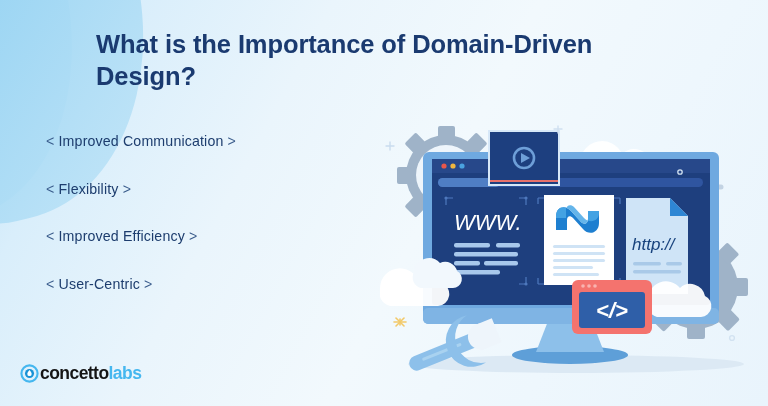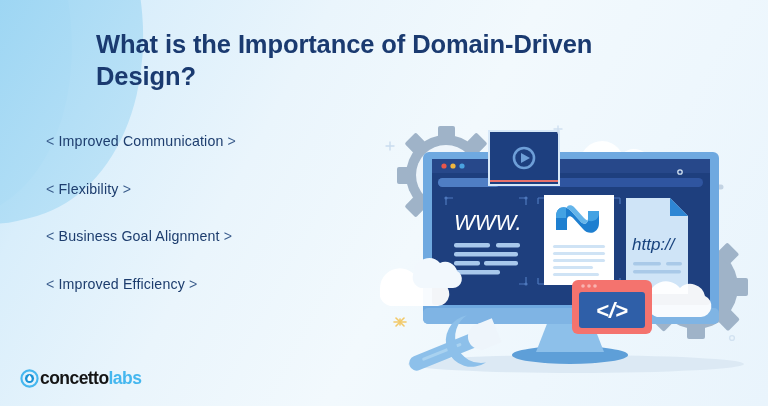--- a/index.html
+++ b/index.html
@@ -74,21 +74,21 @@
     letter-spacing: .15px;
   }
   .bullet .brk { color: #3a5c8c; }
 
   
   .logo {
     position: absolute;
     left: 20px;
     top: 364px;
     display: flex;
-    align-items: flex-end;
+    align-items: flex-start;
     height: 24px;
   }
   .logo-mark { width: 19px; height: 19px; margin-right: 1px; display:block; }
   .logo-text {
     font-size: 17.5px;
     font-weight: bold;
     letter-spacing: -.55px;
     line-height: 19px;
   }
   .logo-text .t1 { color: #151515; }
@@ -114,26 +114,26 @@
       <span>Improved Communication</span>
       <span class="brk">&gt;</span>
     </div>
     <div class="bullet">
       <span class="brk">&lt;</span>
       <span>Flexibility</span>
       <span class="brk">&gt;</span>
     </div>
     <div class="bullet">
       <span class="brk">&lt;</span>
-      <span>Business Goal Alignment</span>
+      <span>Improved Efficiency</span>
       <span class="brk">&gt;</span>
     </div>
     <div class="bullet">
       <span class="brk">&lt;</span>
-      <span>Improved Efficiency</span>
+      <span>User-Centric</span>
       <span class="brk">&gt;</span>
     </div>
   </div>
 
   <div class="logo">
     <svg class="logo-mark" viewBox="0 0 40 40">
       <circle cx="20" cy="20" r="17" fill="none" stroke="#45b7ef" stroke-width="4.5"></circle>
       <circle cx="20" cy="20" r="9.5" fill="#1892d6"></circle>
       <path d="M20 12.5 c3.2 4.2 4.6 6.3 4.6 8.3 a4.6 4.6 0 0 1 -9.2 0 c0-2 1.4-4.1 4.6-8.3z" fill="#ffffff"></path>
     </svg>

